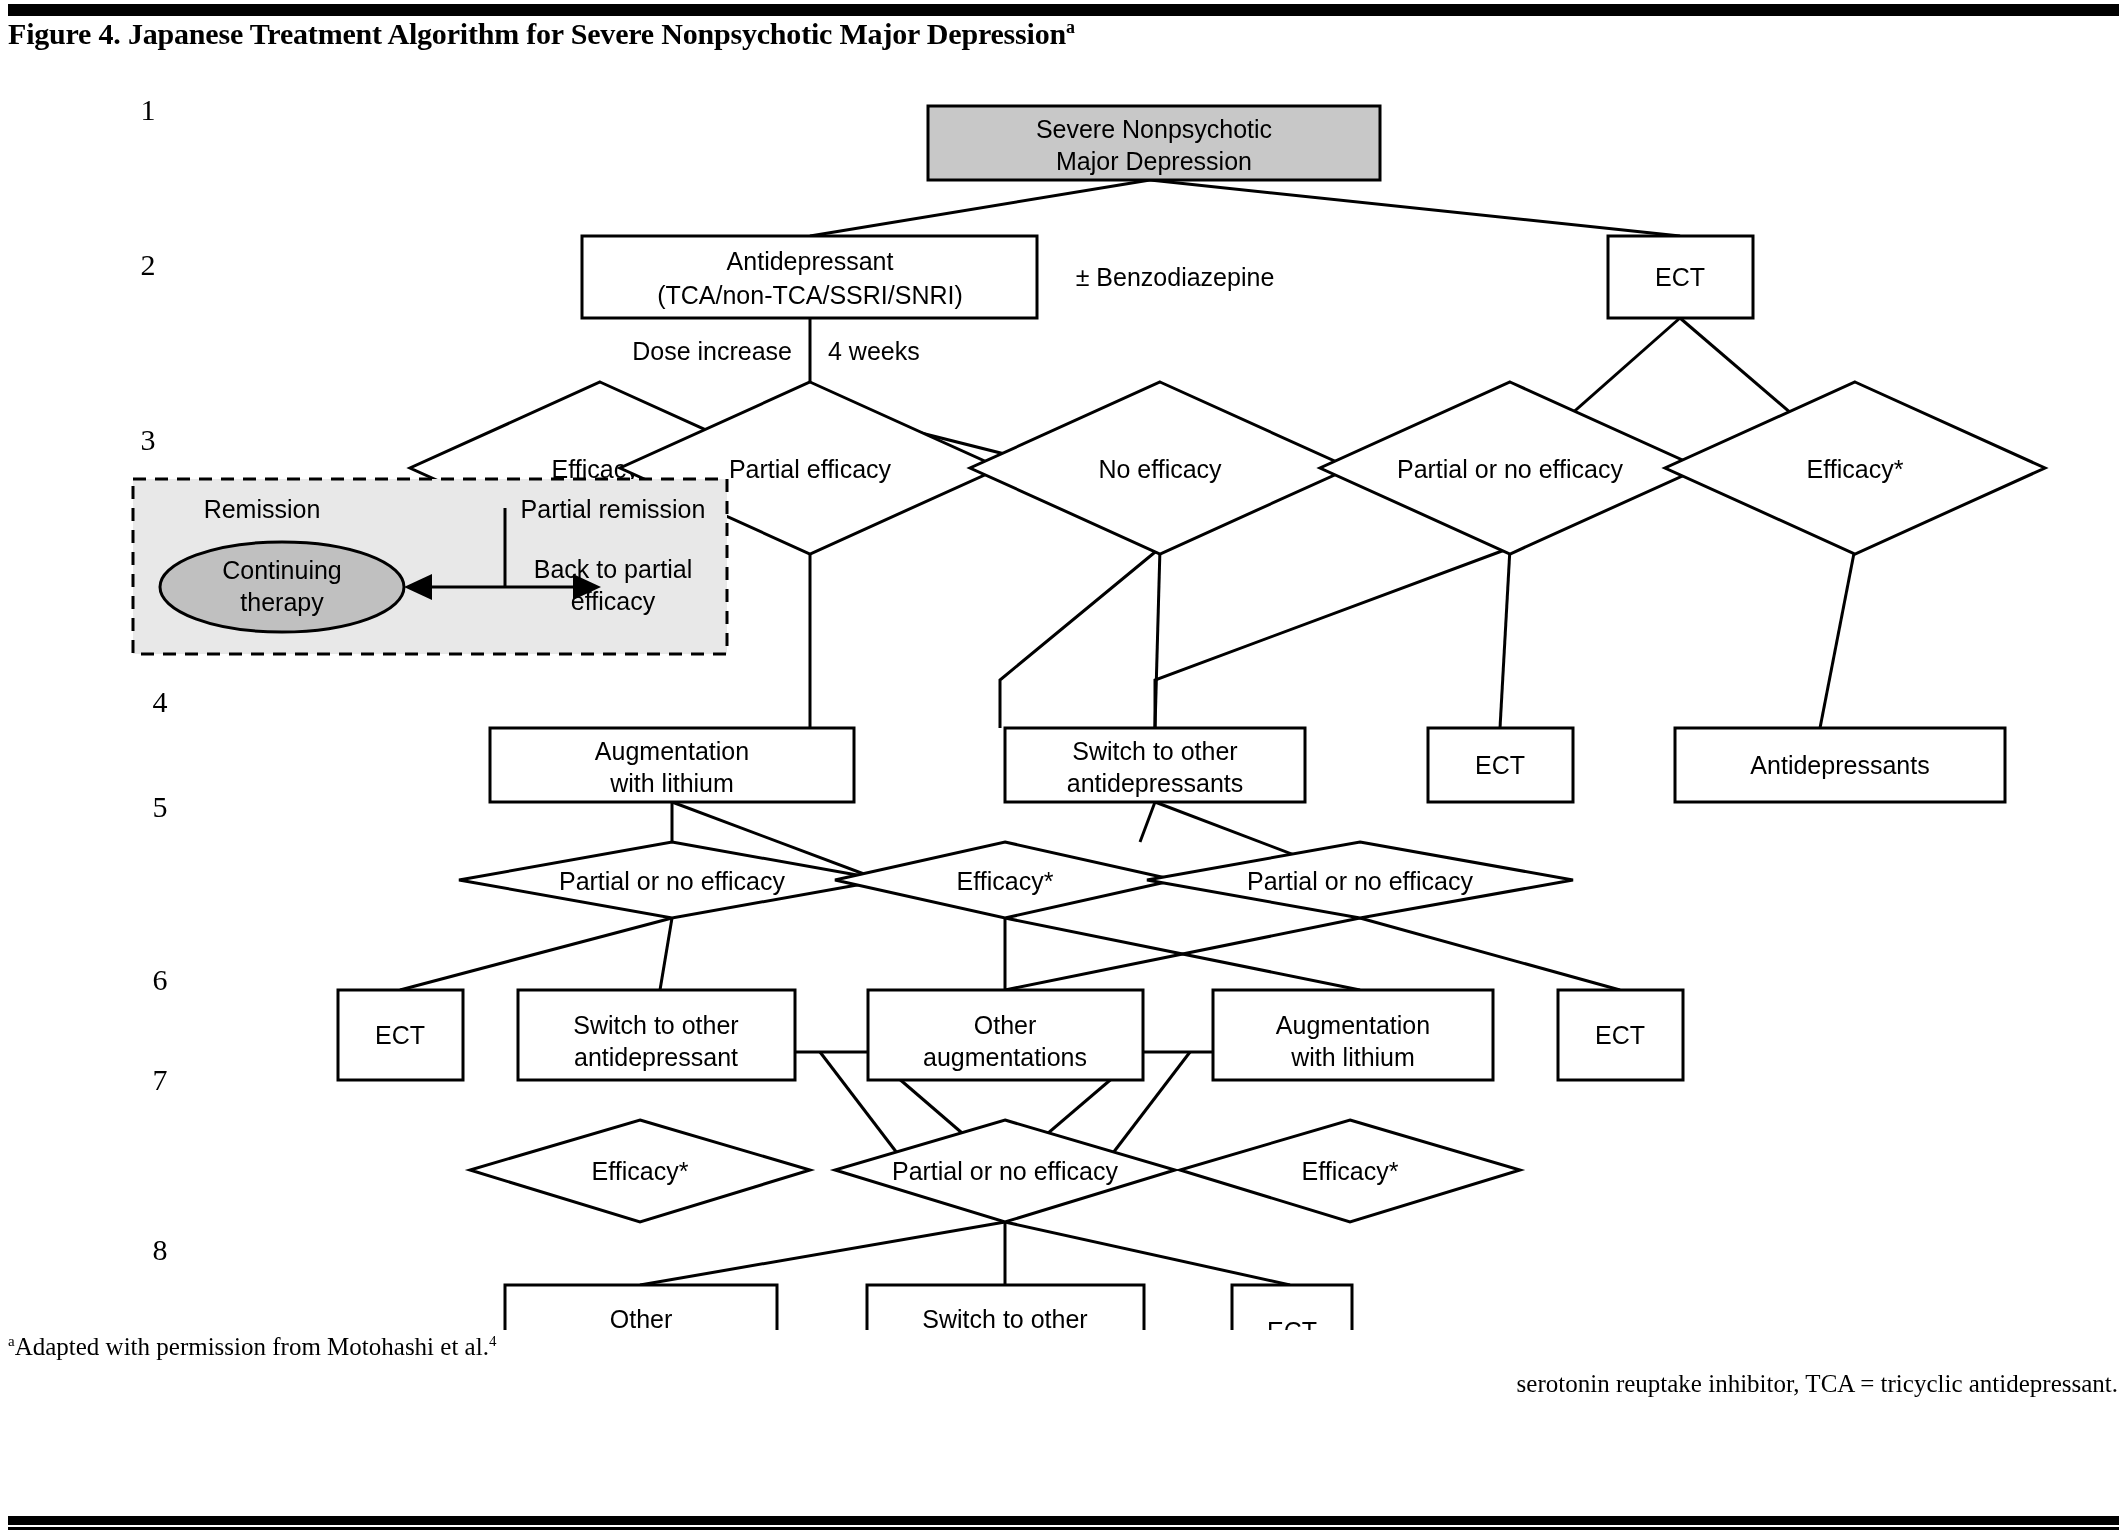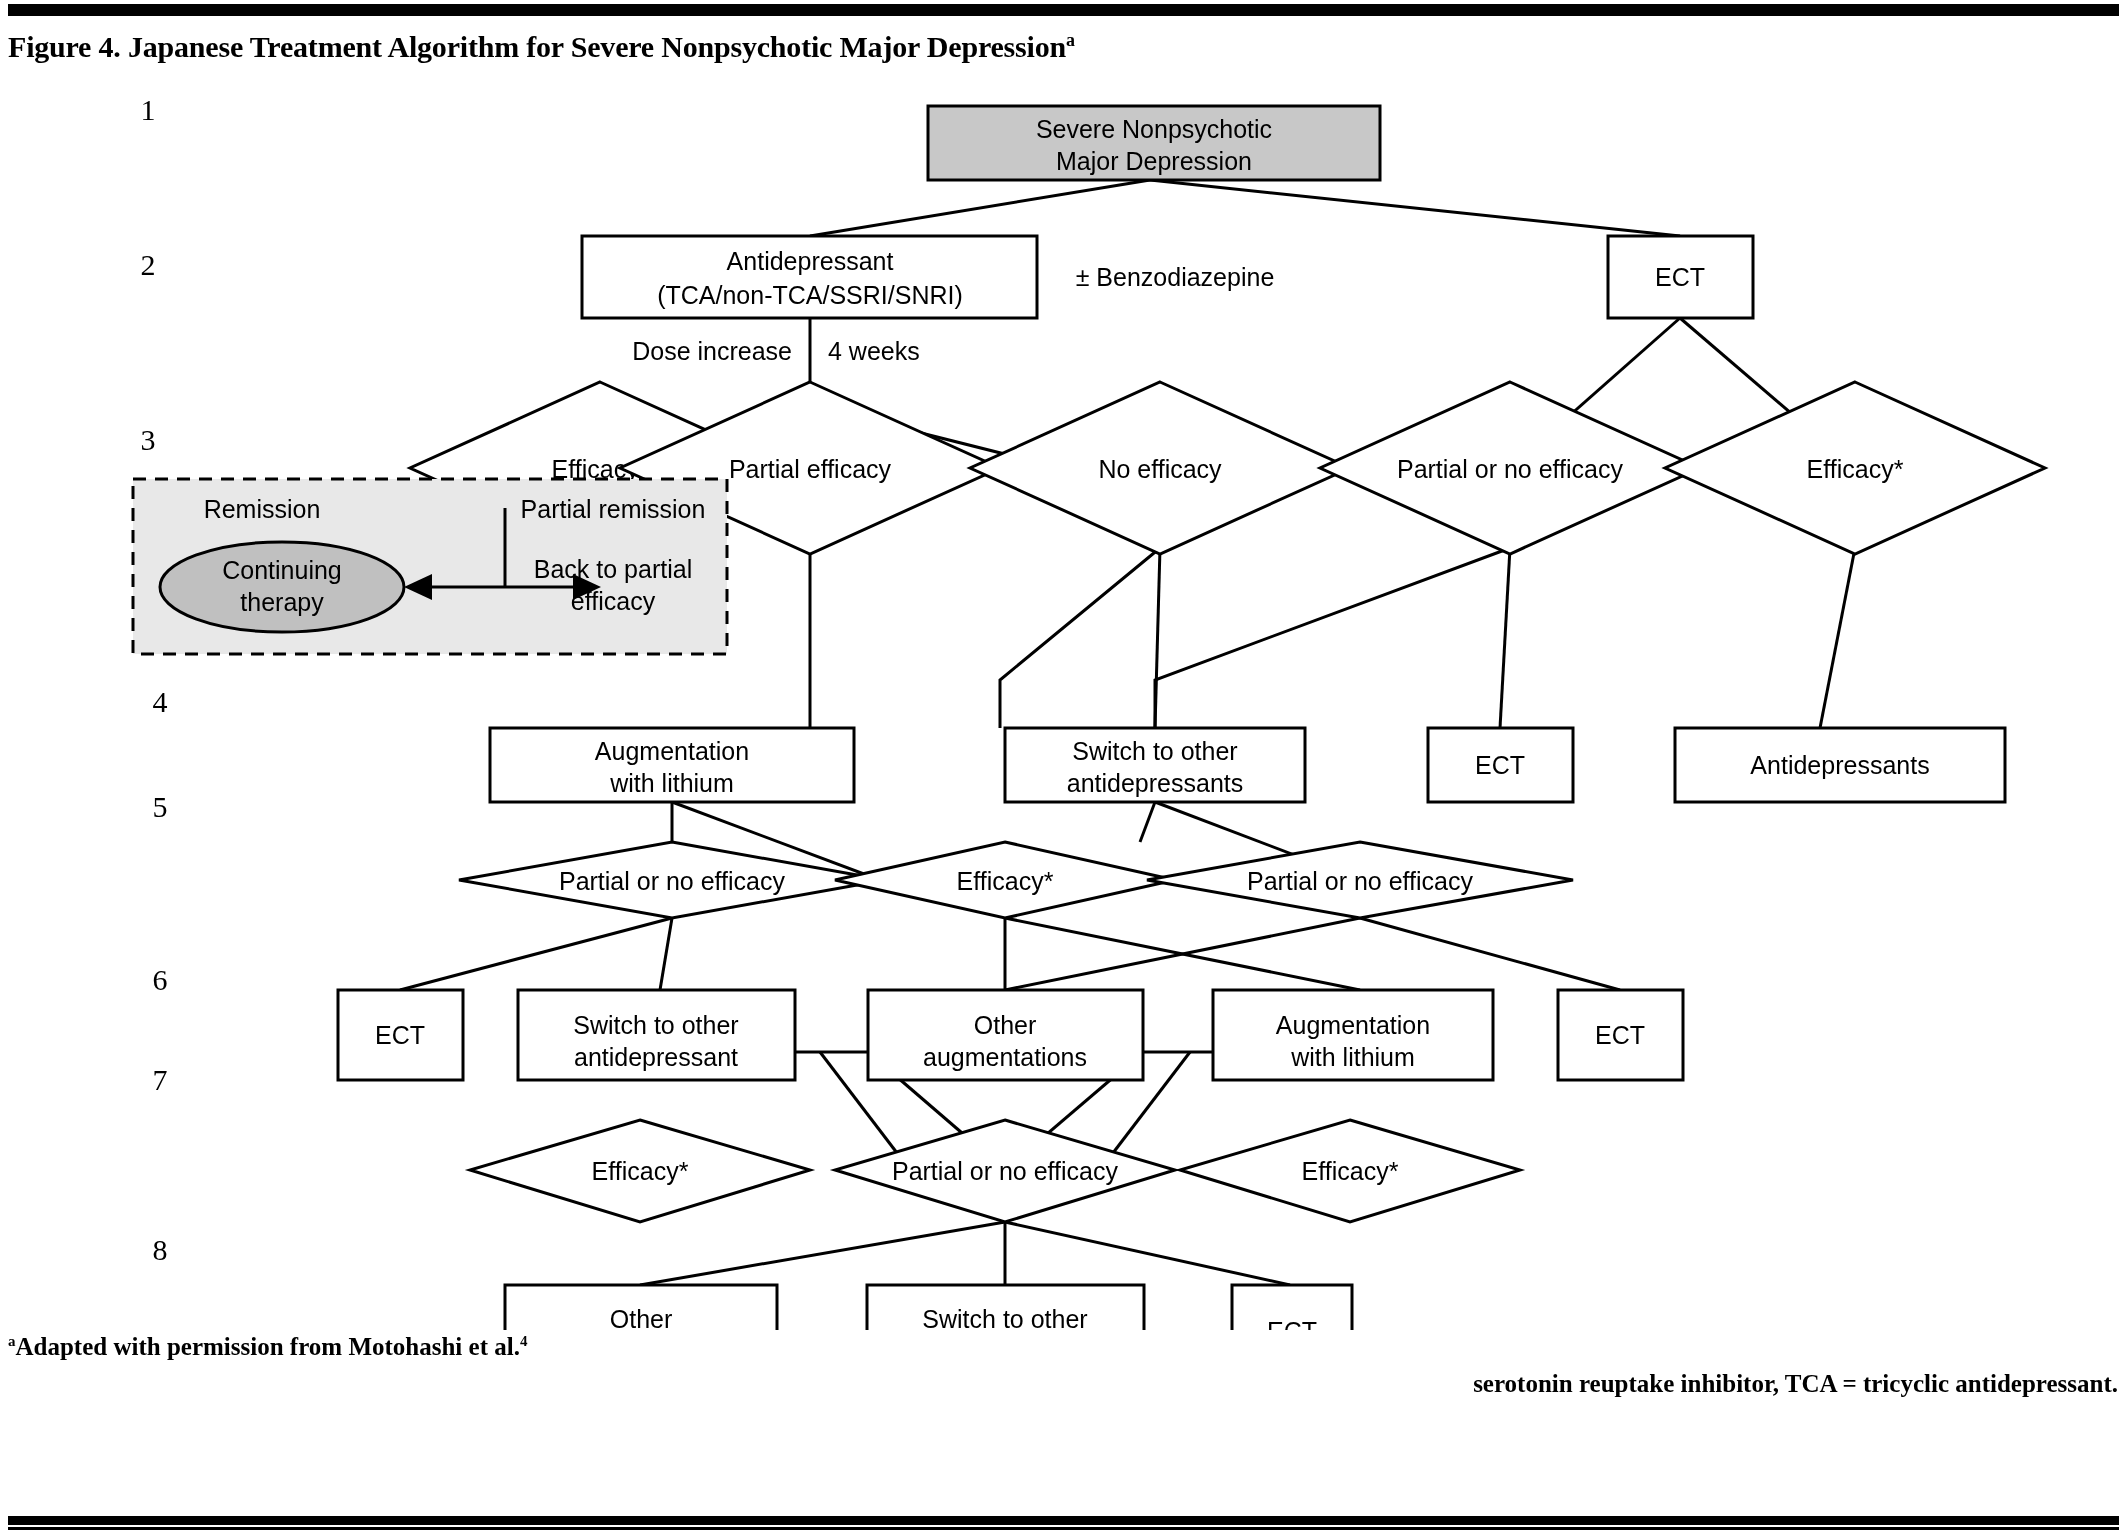--- a/index.html
+++ b/index.html
@@ -1,25 +1,25 @@
 <!DOCTYPE html>
 <html><head>
 <meta charset="utf-8">
 <style>
   html,body{margin:0;padding:0;background:#ffffff;}
   body{width:2127px;height:1532px;font-family:"Liberation Sans",sans-serif;color:#000;overflow:hidden;}
   #page{position:relative;width:2127px;height:1532px;}
   .rule-top{position:absolute;left:8px;top:4px;width:2111px;height:12px;background:#000;}
   .rule-bot{position:absolute;left:8px;top:1516px;width:2111px;height:9px;background:#000;}
   .rule-bot2{position:absolute;left:8px;top:1527px;width:2111px;height:3px;background:#000;}
-  .fig-title{position:absolute;left:8px;top:30px;font-family:"Liberation Serif",serif;font-size:30px;font-weight:700;letter-spacing:-0.2px;white-space:nowrap;}
+  .fig-title{position:absolute;left:8px;top:17px;font-family:"Liberation Serif",serif;font-size:30px;font-weight:700;letter-spacing:-0.2px;white-space:nowrap;}
   .fig-title sup{font-size:18px;font-weight:700;vertical-align:super;}
   #chartsvg{position:absolute;left:0;top:60px;}
   .notes{position:absolute;left:8px;top:1330px;width:2110px;font-family:"Liberation Serif",serif;font-size:25px;line-height:1.33;}
-  .notes div{margin:0 0 4px 0;font-weight:bold;}
+  .notes div{margin:0 0 4px 0;}
   .notes sup{font-size:15px;vertical-align:super;}
   .indent{padding-left:34px;text-indent:0;text-align:right;}
   text{font-family:"Liberation Sans",sans-serif;fill:#000;}
   .nodetxt{font-size:25px;}
   .rownum{font-size:30px;font-family:"Liberation Serif",serif;}
   .lbl{font-size:25px;}
   .box{fill:#fff;stroke:#000;stroke-width:3;}
   .boxgray{fill:#c8c8c8;stroke:#000;stroke-width:3;}
   .dia{fill:#fff;stroke:#000;stroke-width:3;}
   .ell{fill:#c0c0c0;stroke:#000;stroke-width:3;}

